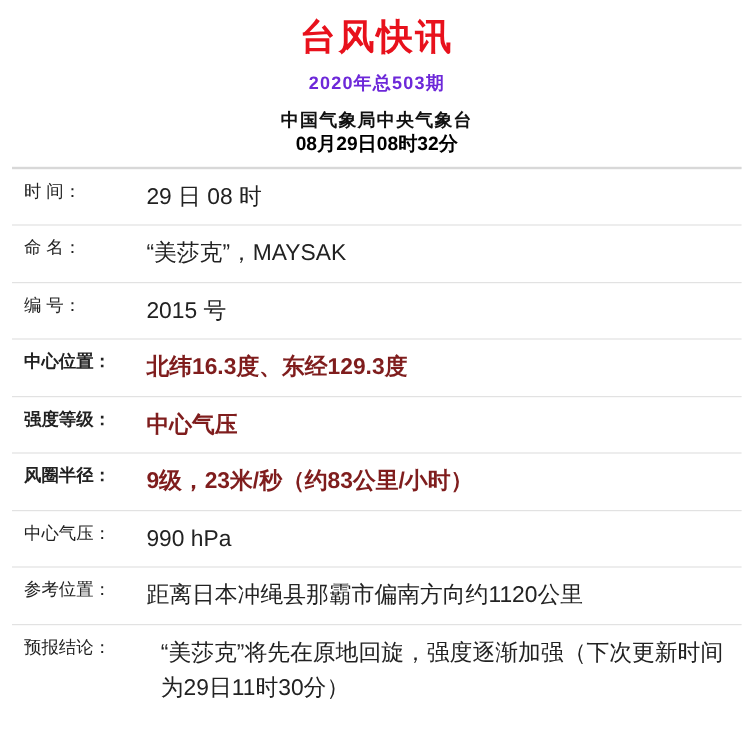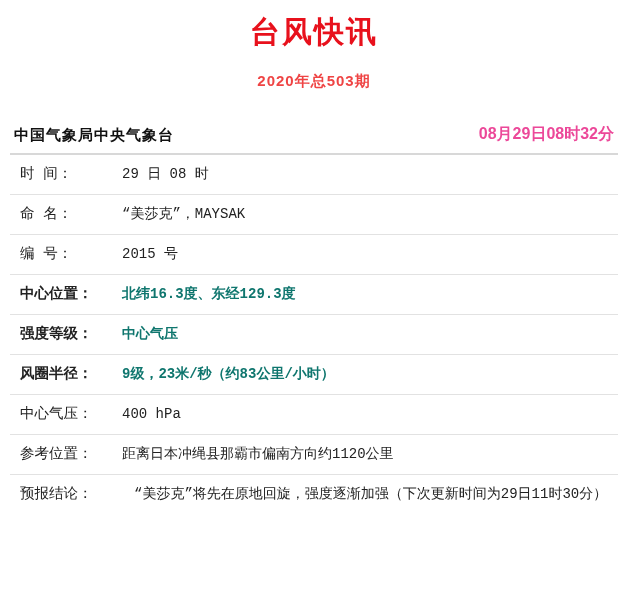--- a/index.html
+++ b/index.html
@@ -24,53 +24,53 @@
     text-align: center;
     color: #e8111c;
     font-size: 30px;
     font-weight: bold;
     letter-spacing: 2px;
     padding-top: 14px;
     line-height: 1.2;
   }
   .issue {
     text-align: center;
-    color: #ef4444;
+    color: #6d28d9;
     font-size: 15px;
     font-weight: bold;
-    margin-top: 22px;
+    margin-top: 10px;
     letter-spacing: 1px;
   }
   .meta-row {
     display: flex;
     justify-content: space-between;
-    align-items: flex-end;
-    margin-top: 33px;
+    align-items: center;
+    margin-top: 12px;
     padding: 0 14px 0 14px;
     font-weight: bold;
+    flex-direction: column;
   }
   .meta-left {
     font-size: 15px;
     color: #111111;
     letter-spacing: 1px;
   }
   .meta-right {
     font-size: 16px;
-    color: #ec4899;
+    color: #000000;
     letter-spacing: 0px;
   }
   .divider {
     height: 2px;
     background: #d8d8d8;
     margin: 8px 10px 0 10px;
   }
   .table {
     margin: 0 10px;
     display: block;
-    font-family: Liberation Mono, monospace;
   }
   .row {
     display: flex;
     align-items: flex-start;
     border-bottom: 1px solid #e2e2e2;
     min-height: 40px;
     padding: 9px 0 8px 0;
     box-sizing: border-box;
   }
   .row:last-child {
@@ -83,27 +83,27 @@
     box-sizing: border-box;
     font-size: 14.5px;
     color: #222222;
     white-space: nowrap;
   }
   .label.bold {
     font-weight: bold;
   }
   .value {
     flex: 1 1 auto;
-    font-size: 14px;
+    font-size: 19px;
     color: #222222;
     line-height: 1.55;
     padding-right: 6px;
   }
   .value.red {
-    color: #0f766e;
+    color: #7f1d1d;
     font-weight: bold;
   }
   .value.indent {
     padding-left: 12px;
   }
 </style>
 </head>
 <body>
 
 <div class="page">
@@ -146,21 +146,21 @@
       <div class="value red">中心气压</div>
     </div>
 
     <div class="row">
       <div class="label bold">风圈半径：</div>
       <div class="value red">9级，23米/秒（约83公里/小时）</div>
     </div>
 
     <div class="row">
       <div class="label">中心气压：</div>
-      <div class="value">400 hPa</div>
+      <div class="value">990 hPa</div>
     </div>
 
     <div class="row">
       <div class="label">参考位置：</div>
       <div class="value">距离日本冲绳县那霸市偏南方向约1120公里</div>
     </div>
 
 
     <div class="row">
       <div class="label">预报结论：</div>

